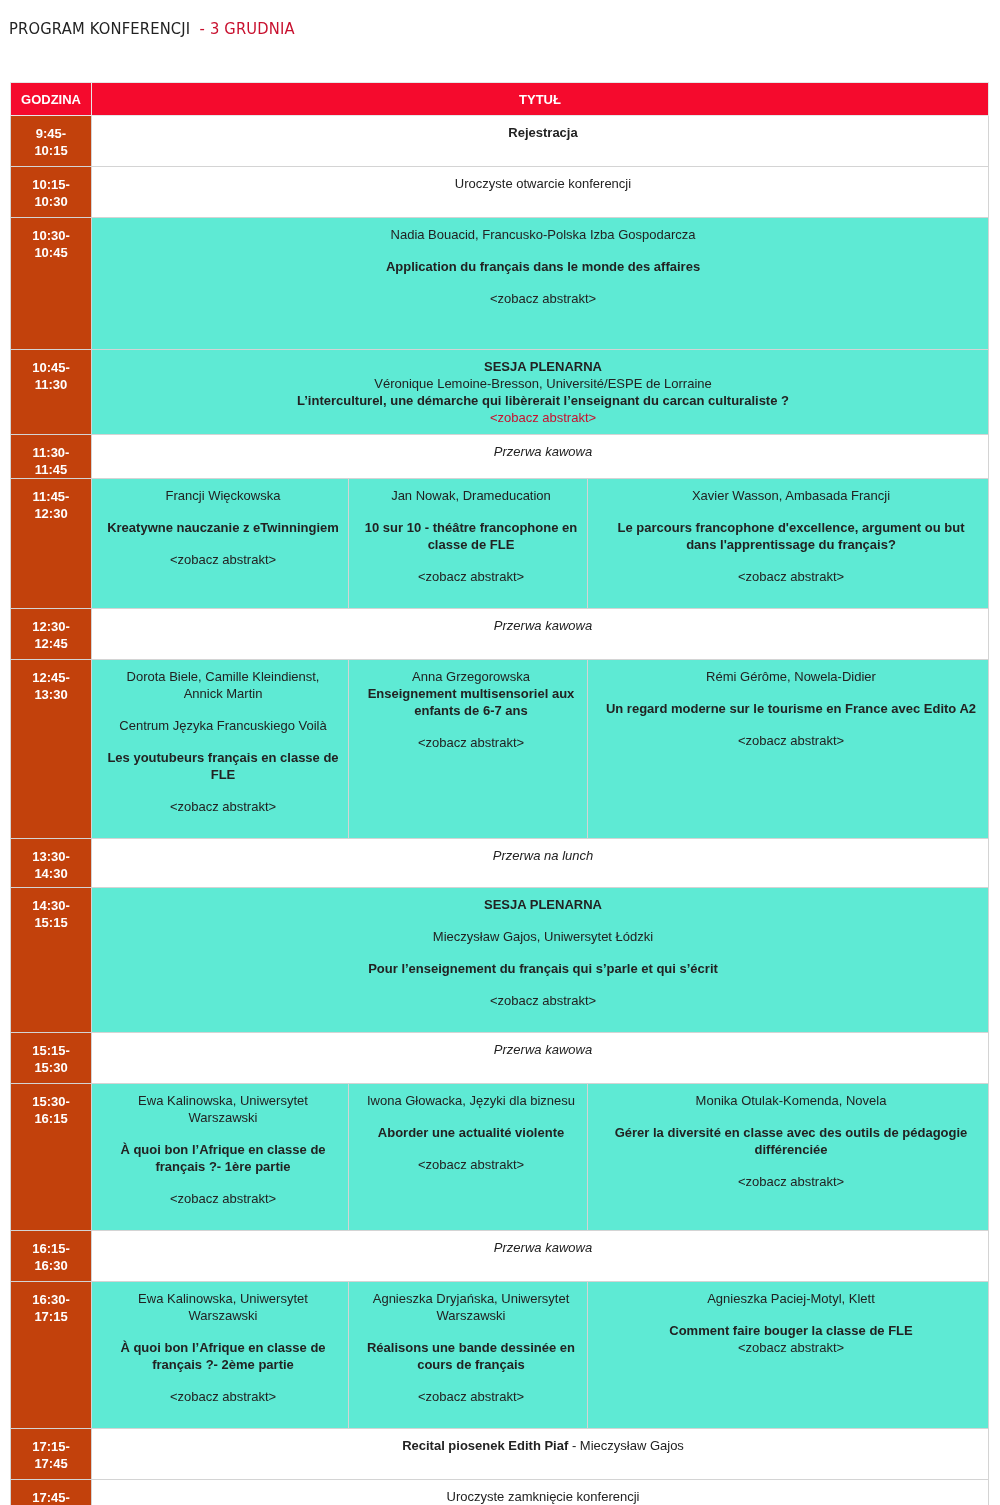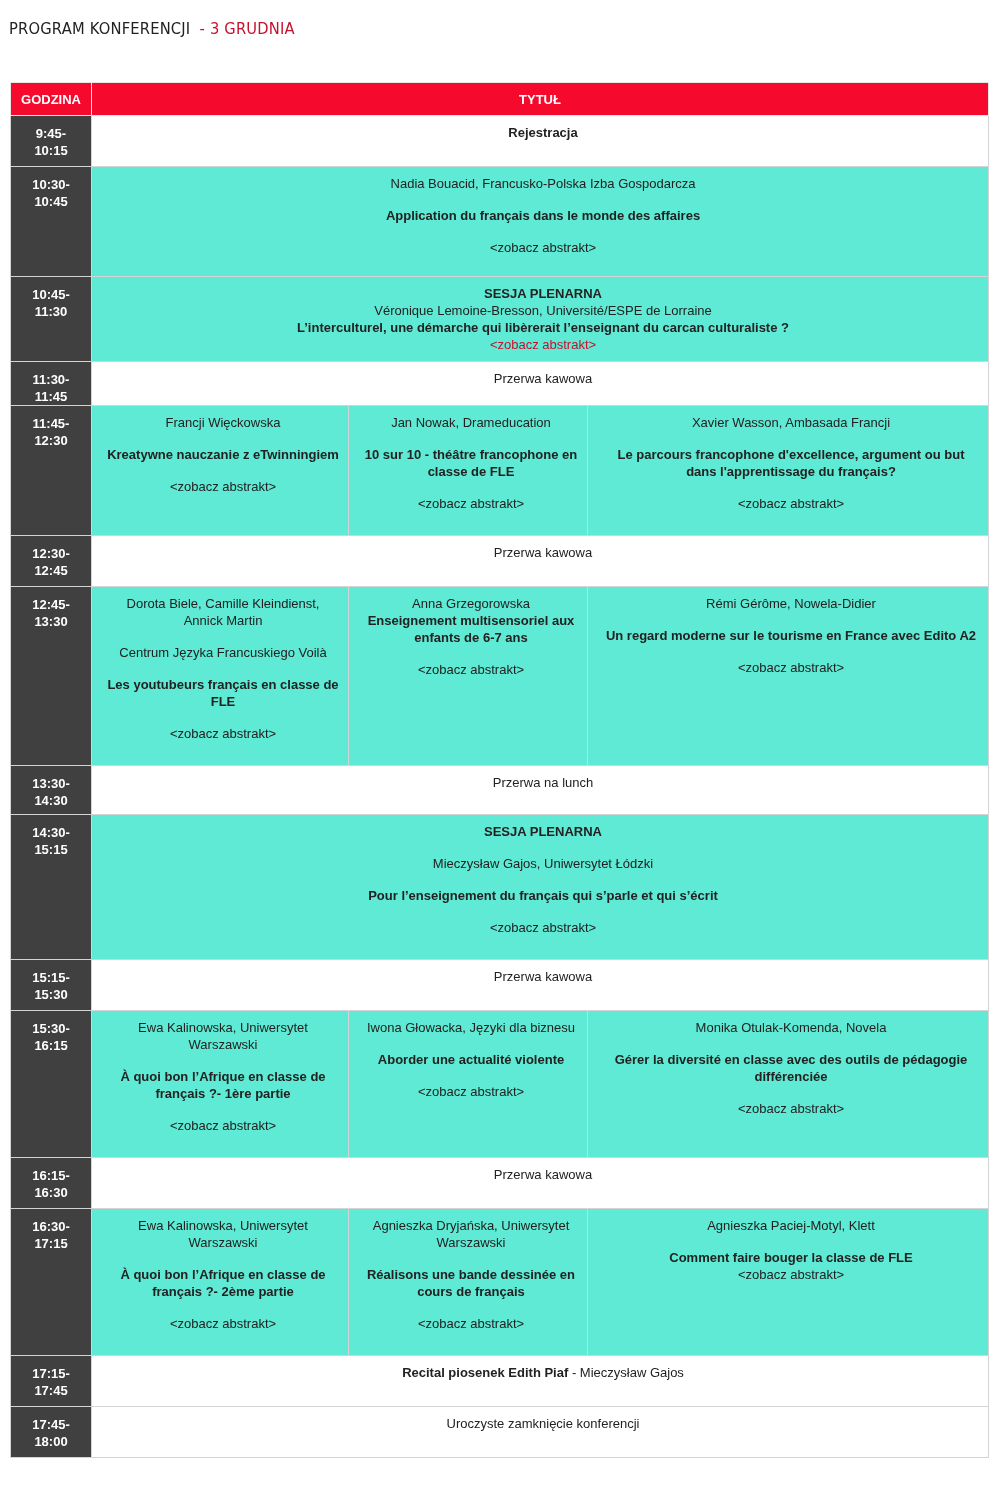--- a/index.html
+++ b/index.html
@@ -31,36 +31,36 @@
     table.program th {
       background: #f50a2d;
       color: #fff;
       font-weight: bold;
       font-size: 13px;
       height: 33px;
       vertical-align: middle;
       border-color: #e6e6e6;
     }
     td.time {
-      background: #404040;
+      background: #c2410c;
       color: #fff;
       font-weight: bold;
       text-align: left;
       padding: 9px 10px 0 10px;
       border-color: #e6e6e6;
       font-size: 13px;
       line-height: 17px;
     }
     td.white { background: #ffffff; }
     td.grey { background: #5eead4; }
     td.content { padding: 8px 8px 0 14px; }
 
     .p { margin-bottom: 15px; }
     .b { font-weight: bold; }
-    .i { }
+    .i { font-style: italic; }
     .link { color: #222; cursor: pointer; }
     .link.red { color: #c8102e; }
   </style>
 </head>
 <body>
 
 <h1 class="page-title"><span>PROGRAM KONFERENCJI</span><span class="date">- 3 GRUDNIA</span></h1>
 
 <table class="program">
   <colgroup>
@@ -75,22 +75,26 @@
       <th colspan="3">TYTUŁ</th>
     </tr>
   </thead>
   <tbody>
 
     <tr style="height:51px">
       <td class="time"><span>9:45-</span><br><span>10:15</span></td>
       <td colspan="3" class="content white"><span class="b">Rejestracja</span></td>
     </tr>
 
-
-    <tr style="height:110px">
+    <tr style="height:51px">
+      <td class="time"><span>10:15-</span><br><span>10:30</span></td>
+      <td colspan="3" class="content white"><span>Uroczyste otwarcie konferencji</span></td>
+    </tr>
+
+    <tr style="height:132px">
       <td class="time"><span>10:30-</span><br><span>10:45</span></td>
       <td colspan="3" class="content grey">
         <div class="p">Nadia Bouacid, Francusko-Polska Izba Gospodarcza</div>
         <div class="p b">Application du français dans le monde des affaires</div>
         <div class="p"><span class="link">&lt;zobacz abstrakt&gt;</span></div>
       </td>
     </tr>
 
     <tr style="height:85px">
       <td class="time"><span>10:45-</span><br><span>11:30</span></td>

